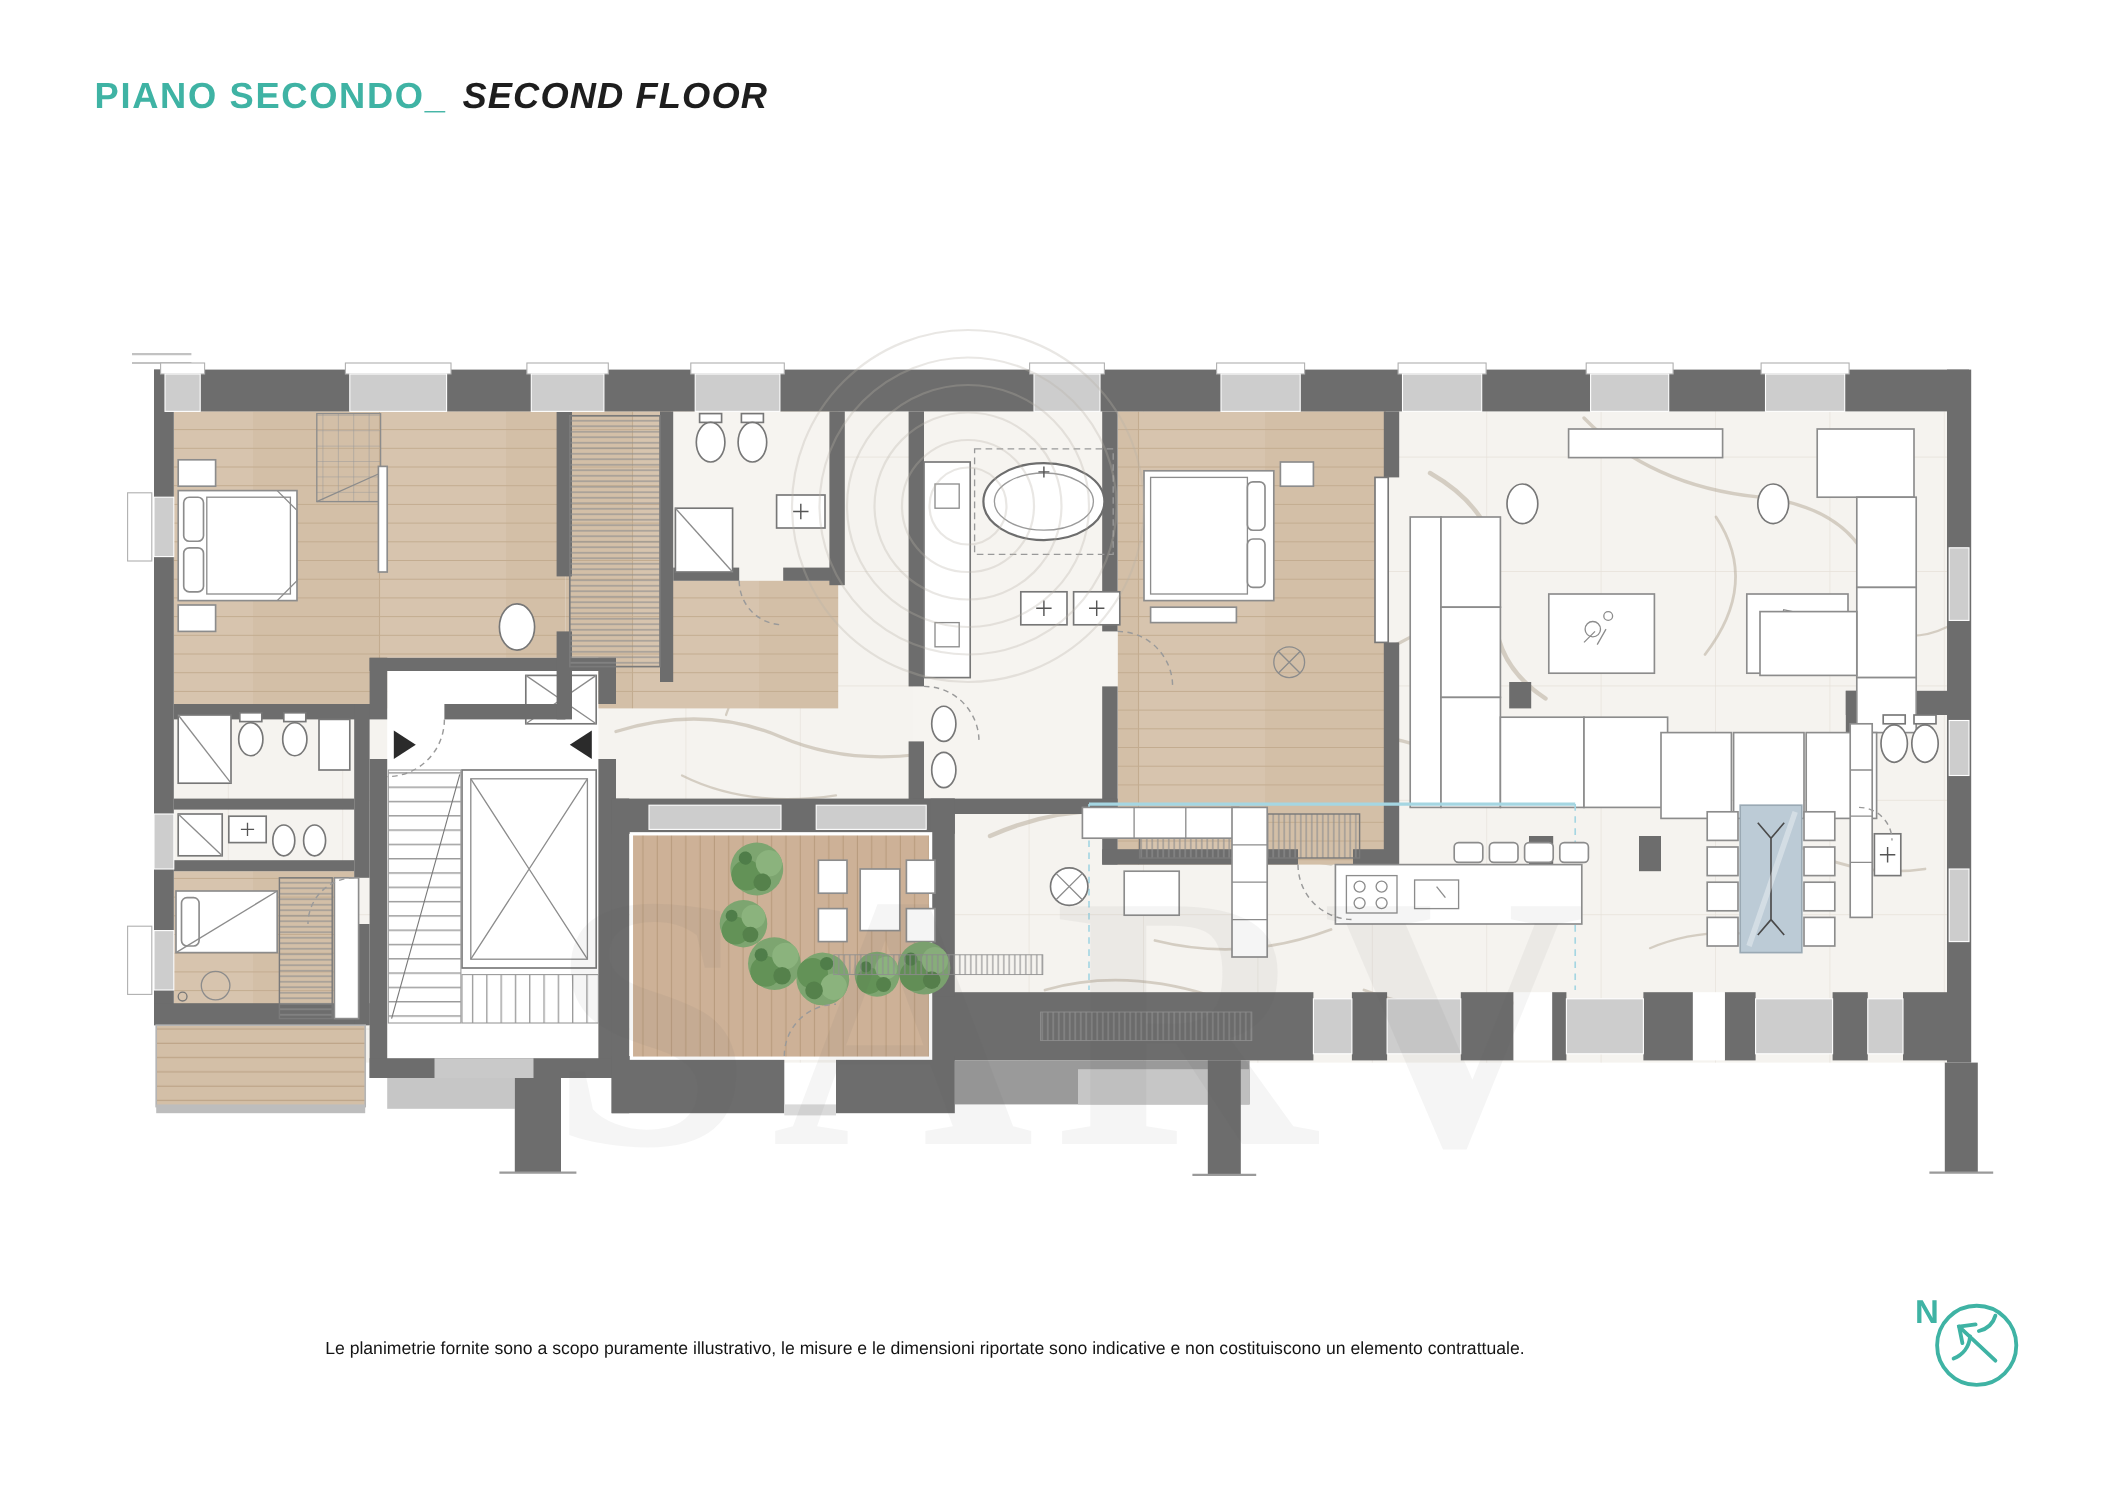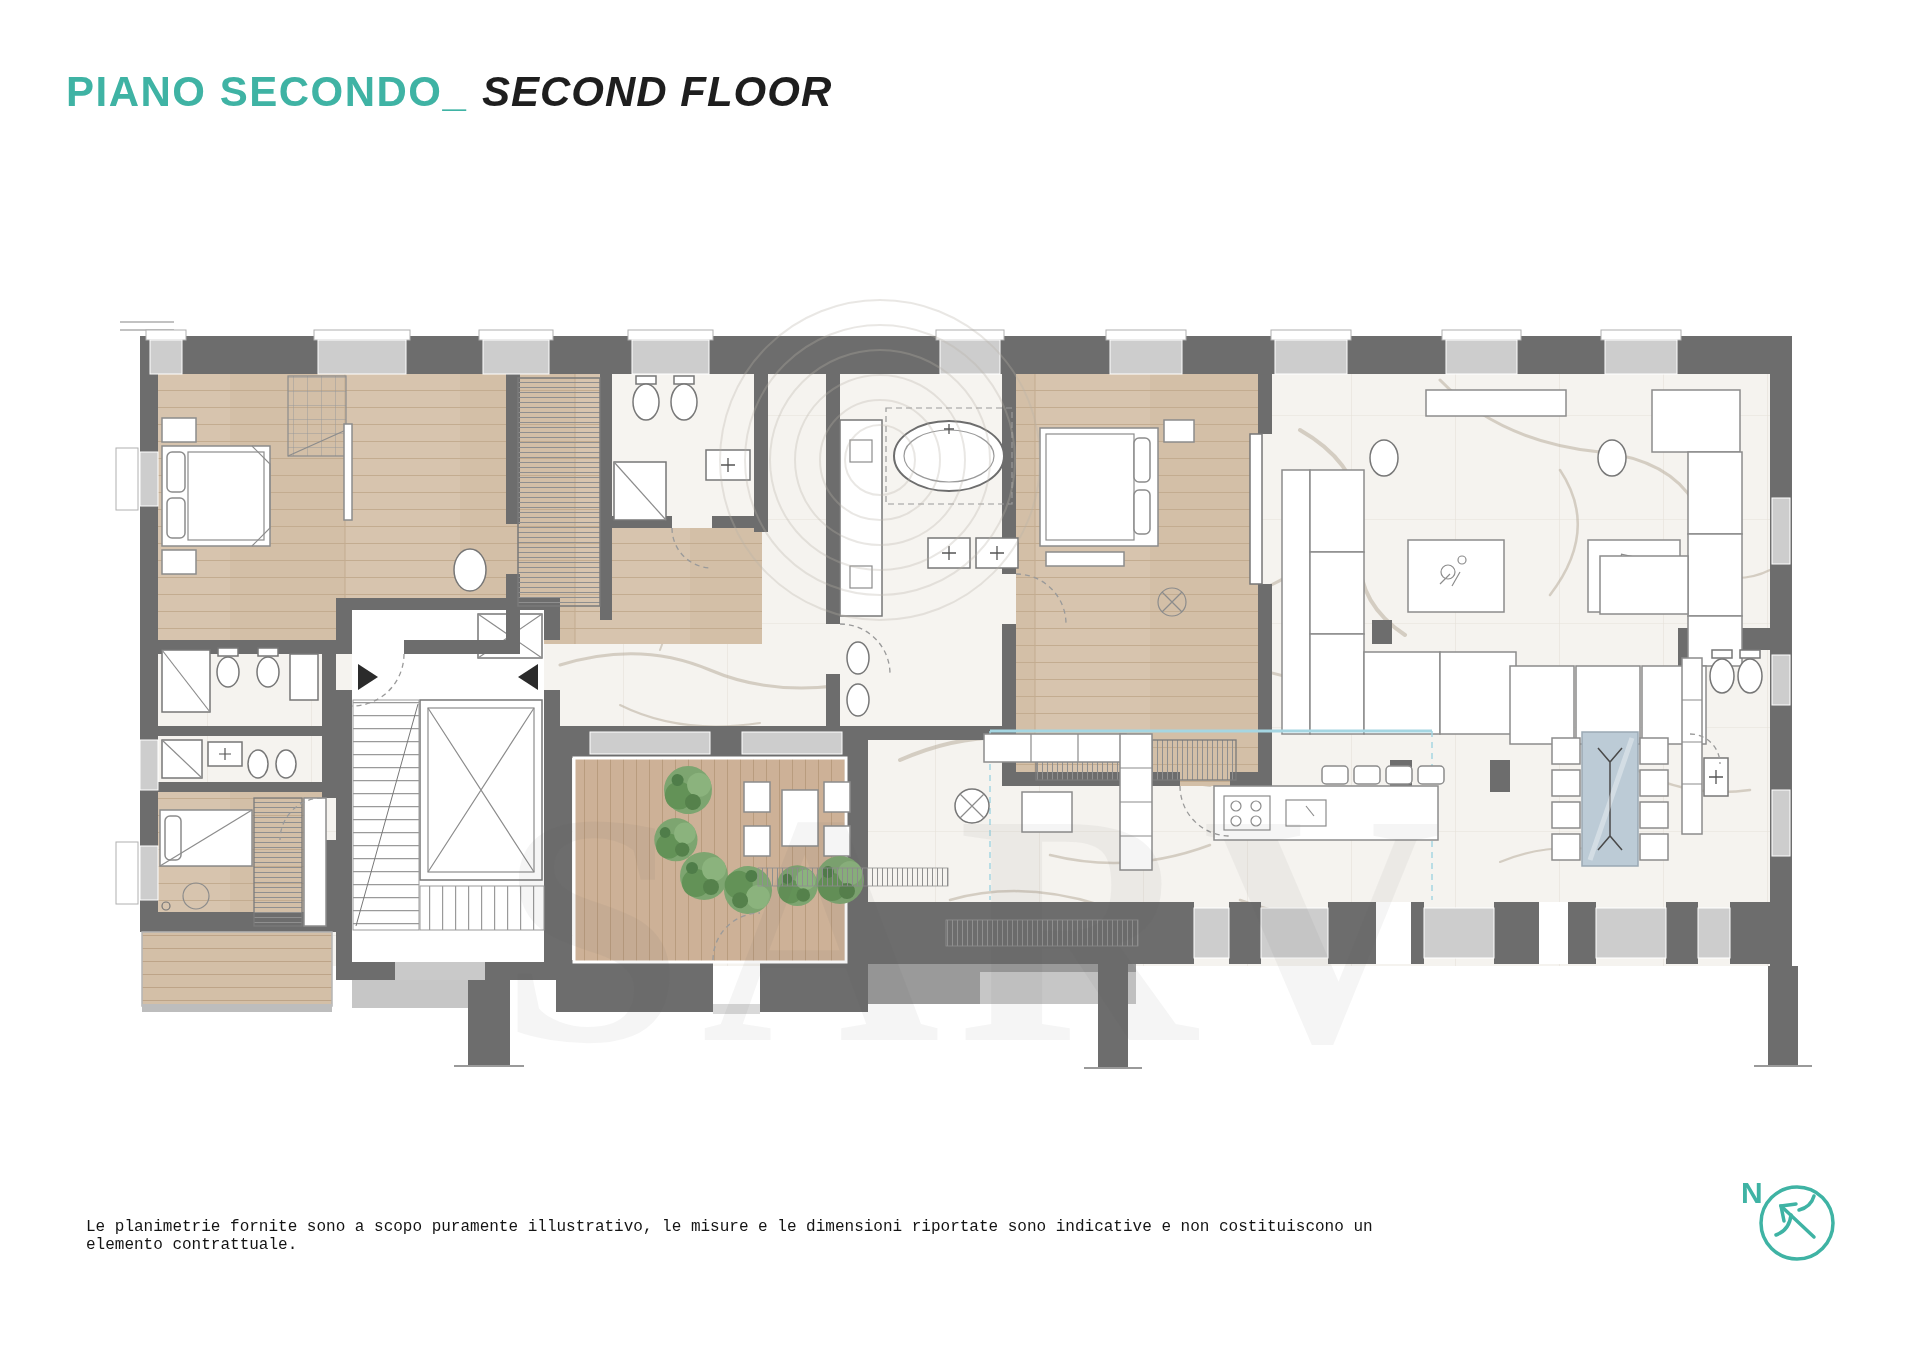--- a/index.html
+++ b/index.html
@@ -1,23 +1,23 @@
 <!DOCTYPE html>
 <html style="--accent_teal: #3FB3A4; --text_dark: #1E1E1E; --text_muted: #8A8A8A; --wall_dark: #6D6D6D; --wall_medium: #9A9A9A; --window_gray: #CDCDCD; --wood_floor: #D7C4AE; --wood_deck: #CEB298; --marble: #F5F3EF; --vein: #B3A896; --glass_blue: #A5D6E2; --table_glass: #BCCBD6; --plant_dark: #4F7D49; --plant_light: #7FA873;"><head>
 <meta charset="utf-8">
 <style>
   html,body{margin:0;padding:0;background:#ffffff;}
   body{width:1920px;height:1357px;position:relative;overflow:hidden;
        font-family:"Liberation Sans",sans-serif;}
-  .title{position:absolute;left:66px;top:68px;font-size:42px;white-space:nowrap;}
+  .title{position:absolute;left:86px;top:68px;font-size:33px;white-space:nowrap;}
   .t-it{color:var(--accent_teal,#3FB3A4);font-weight:700;letter-spacing:1.5px;}
   .t-sep{color:var(--accent_teal,#3FB3A4);font-weight:700;margin-right:16px;}
   .t-en{color:var(--text_dark,#1E1E1E);font-style:italic;font-weight:600;letter-spacing:1px;}
   .disclaimer{position:absolute;left:86px;top:1218px;width:1300px;}
-  .disclaimer p{margin:0 0 7px 0;font-family:Liberation Mono, monospace;}
+  .disclaimer p{margin:0 0 7px 0;font-family:Liberation Sans, sans-serif;text-align:right;}
   .d-it{font-size:16px;color:#141414;}
   .d-en{font-size:15.5px;font-style:italic;color:var(--text_muted,#8A8A8A);}
   .plan-svg{position:absolute;left:0;top:0;}
   .compass{position:absolute;left:1733px;top:1163px;}
   .wall{fill:var(--wall_dark,#6D6D6D);}
   .wallmed{fill:var(--wall_medium,#9A9A9A);}
   .walllight{fill:#C6C6C6;}
   .win{fill:var(--window_gray,#CDCDCD);stroke:#ffffff;stroke-width:1;}
   .furn{fill:#ffffff;stroke:#8c8c8c;stroke-width:1.5;}
   .furnthin{fill:none;stroke:#8c8c8c;stroke-width:1.2;}

